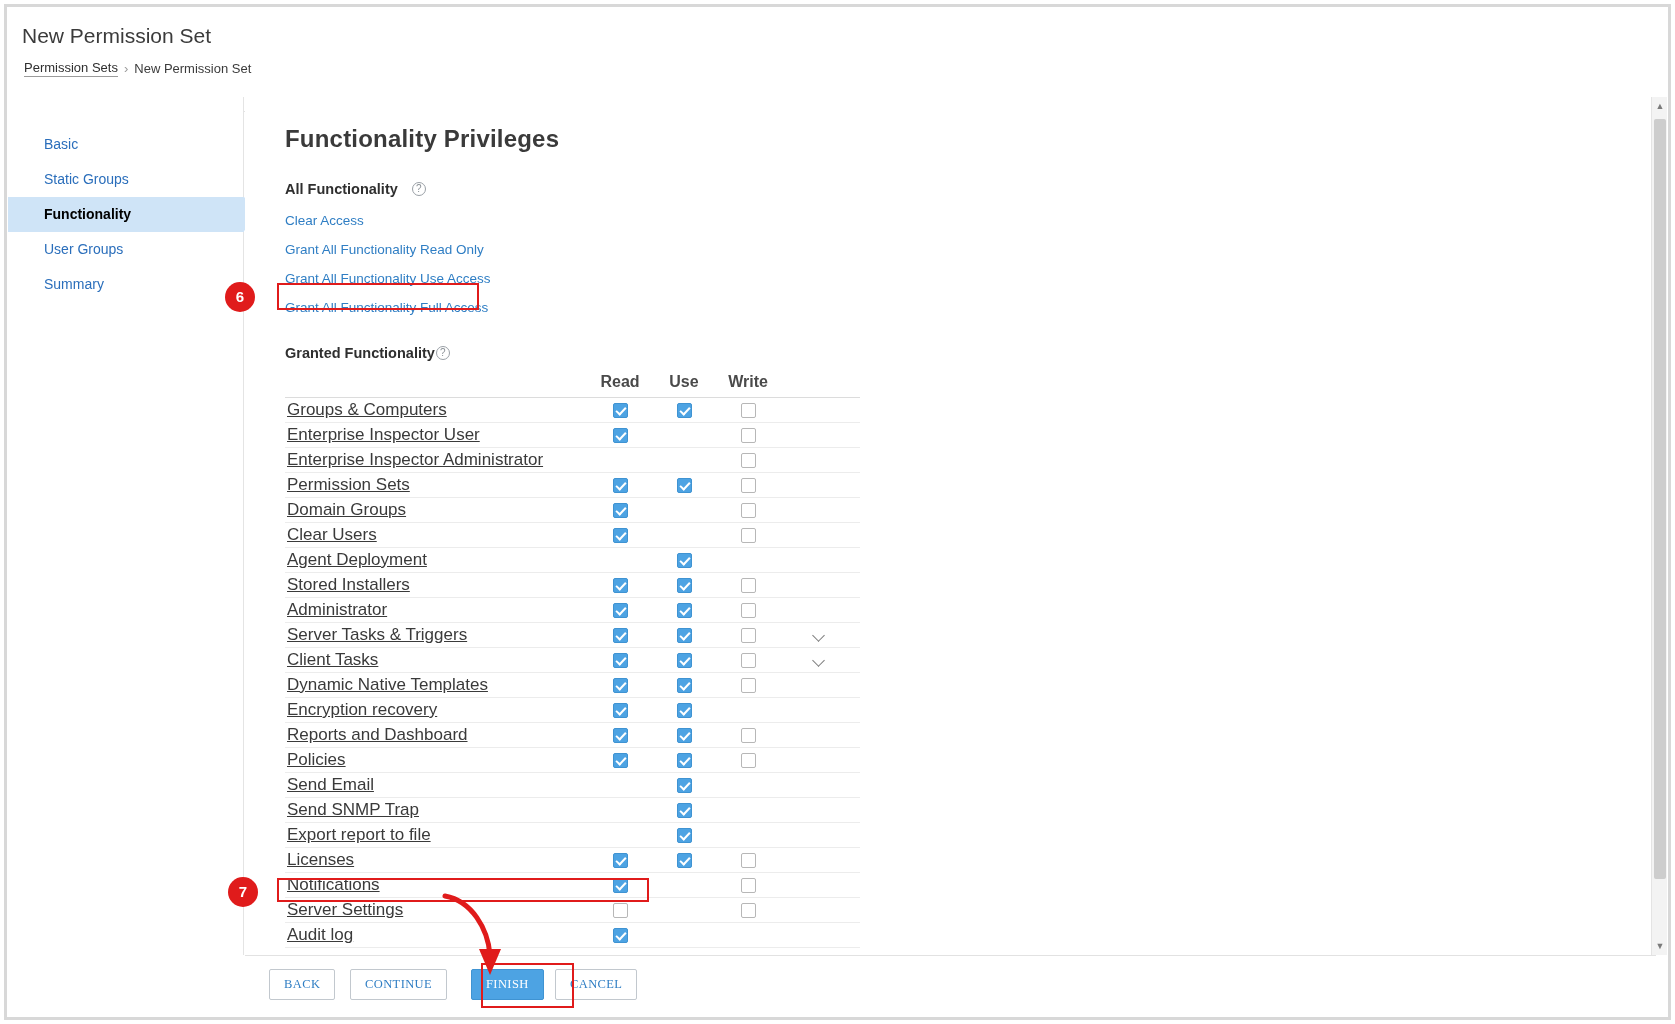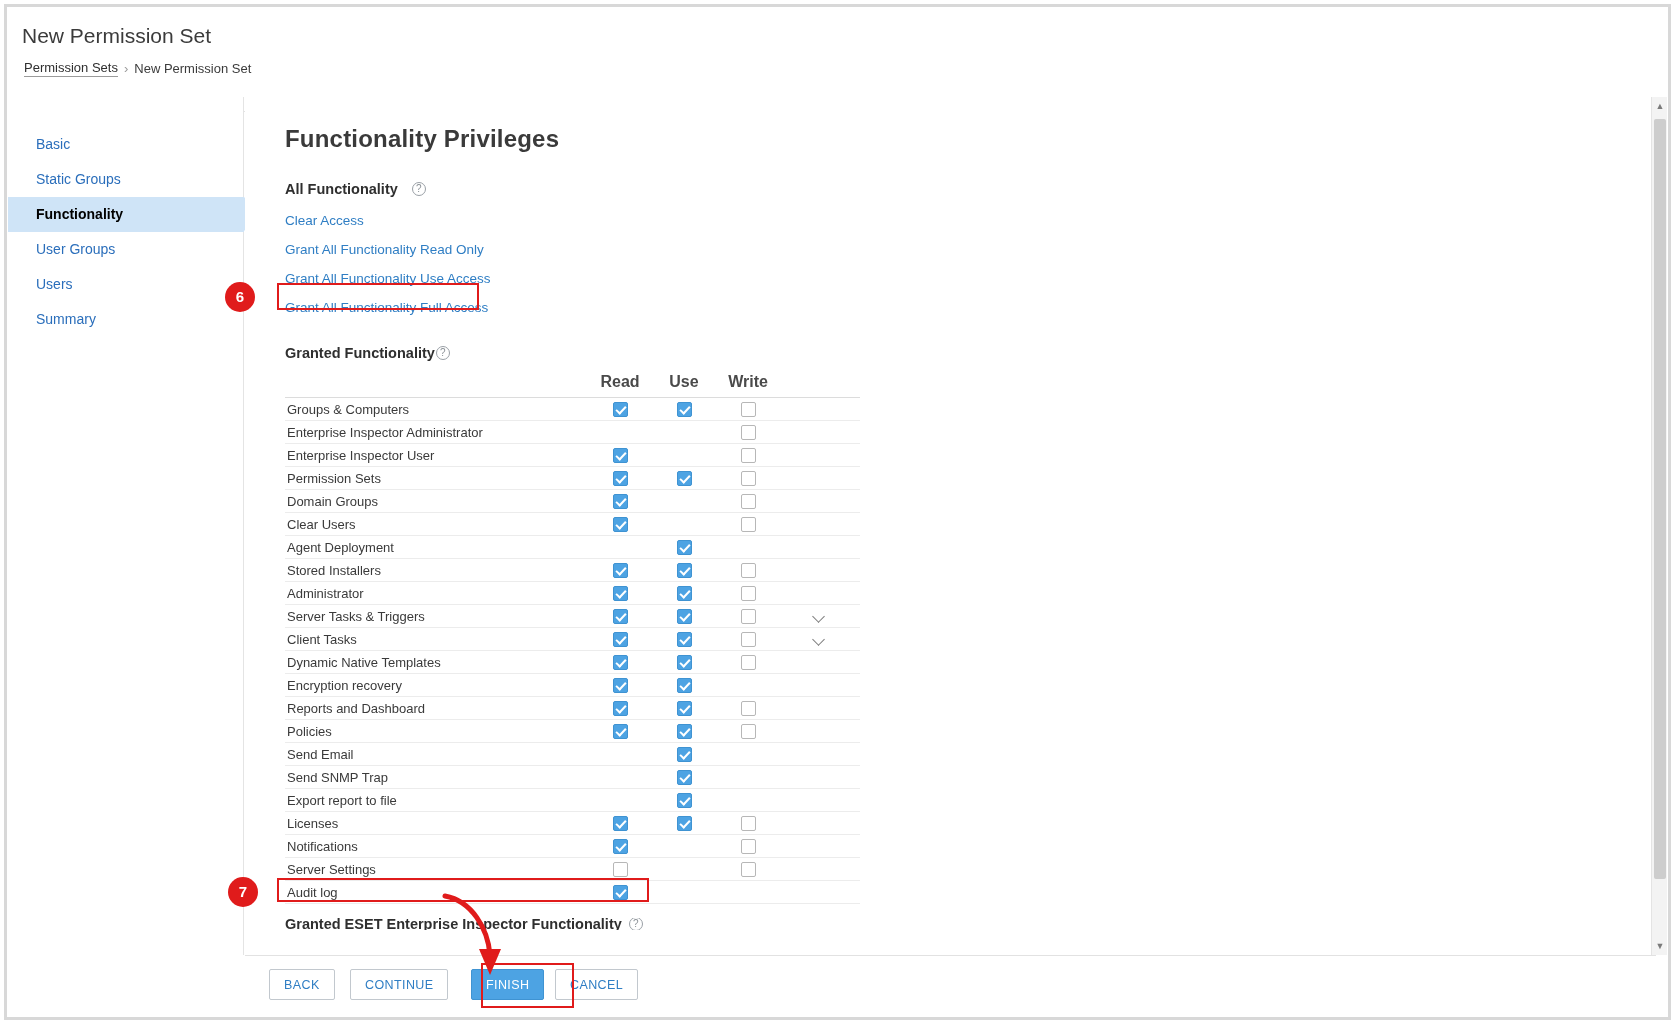--- a/index.html
+++ b/index.html
@@ -64,21 +64,21 @@
     position: absolute;
     left: 8px; top: 97px;
     width: 236px; height: 858px;
     background: #ffffff;
     border-right: 1px solid #e4e4e4;
   }
   .side-item {
     position: relative;
     height: 35px;
     line-height: 35px;
-    padding-left: 28px;
+    padding-left: 36px;
     font-size: 14px;
     color: #2a6ebb;
     cursor: pointer;
   }
   .side-item.active {
     background: #cfe4f7;
     color: #000000;
     font-weight: bold;
   }
   .side-item.active::after {
@@ -161,21 +161,21 @@
     text-align: center;
     padding: 0 0 6px 0;
     border-bottom: 1px solid #dcdcdc;
   }
   .priv-table th.name-col { text-align: left; }
   .priv-table td {
     padding: 2px 0;
     height: 23px;
     border-bottom: 1px solid #ececec;
   }
-  .priv-table td.name-col { padding-left: 2px; font-size: 13px; }
+  .priv-table td.name-col { padding-left: 2px; font-size: 17px; text-decoration: underline; }
   .priv-table td.cb-col { text-align: center; width: 64px; }
   .priv-table td.exp-col { width: 80px; text-align: center; }
 
   .cb {
     display: inline-block;
     width: 15px; height: 15px;
     border: 1px solid #b7b7b7;
     border-radius: 2px;
     background: #fff;
     vertical-align: middle;
@@ -234,21 +234,21 @@
     height: 31px;
     min-width: 64px;
     padding: 0 14px;
     font-size: 12.5px;
     letter-spacing: .4px;
     color: #2f7ec4;
     background: #ffffff;
     border: 1px solid #c2c8ce;
     border-radius: 2px;
     cursor: pointer;
-    font-family: Liberation Sans, sans-serif;
+    font-family: Liberation Serif, serif;
   }
   .btn.primary {
     background: #4da3e3;
     color: #ffffff;
     border-color: #3f93d2;
   }
 
   
   .scroll-track {
     position: absolute;
@@ -317,21 +317,20 @@
       <span class="bc-current">New Permission Set</span>
     </div>
   </div>
 
   <div class="sidebar">
     <div class="sidebar-list" id="sidebar-list">
         <div class="side-item"><span>Basic</span></div>
         <div class="side-item"><span>Static Groups</span></div>
         <div class="side-item active"><span>Functionality</span></div>
         <div class="side-item"><span>User Groups</span></div>
-        <div class="side-item"><span>Users</span></div>
         <div class="side-item"><span>Summary</span></div>
       </div>
   </div>
 
   <div class="content">
     <div class="content-inner">
       <h1 class="section-title">Functionality Privileges</h1>
 
       <div class="sub-head">
         <span>All Functionality</span>
@@ -362,29 +361,29 @@
         </thead>
         <tbody id="priv-body">
             <tr>
               <td class="name-col">Groups &amp; Computers</td>
               <td class="cb-col"><span class="cb checked"></span></td>
               <td class="cb-col"><span class="cb checked"></span></td>
               <td class="cb-col"><span class="cb"></span></td>
               <td class="exp-col"></td>
             </tr>
             <tr>
+              <td class="name-col">Enterprise Inspector User</td>
+              <td class="cb-col"><span class="cb checked"></span></td>
+              <td class="cb-col"></td>
+              <td class="cb-col"><span class="cb"></span></td>
+              <td class="exp-col"></td>
+            </tr>
+            <tr>
               <td class="name-col">Enterprise Inspector Administrator</td>
               <td class="cb-col"></td>
-              <td class="cb-col"></td>
-              <td class="cb-col"><span class="cb"></span></td>
-              <td class="exp-col"></td>
-            </tr>
-            <tr>
-              <td class="name-col">Enterprise Inspector User</td>
-              <td class="cb-col"><span class="cb checked"></span></td>
               <td class="cb-col"></td>
               <td class="cb-col"><span class="cb"></span></td>
               <td class="exp-col"></td>
             </tr>
             <tr>
               <td class="name-col">Permission Sets</td>
               <td class="cb-col"><span class="cb checked"></span></td>
               <td class="cb-col"><span class="cb checked"></span></td>
               <td class="cb-col"><span class="cb"></span></td>
               <td class="exp-col"></td>

